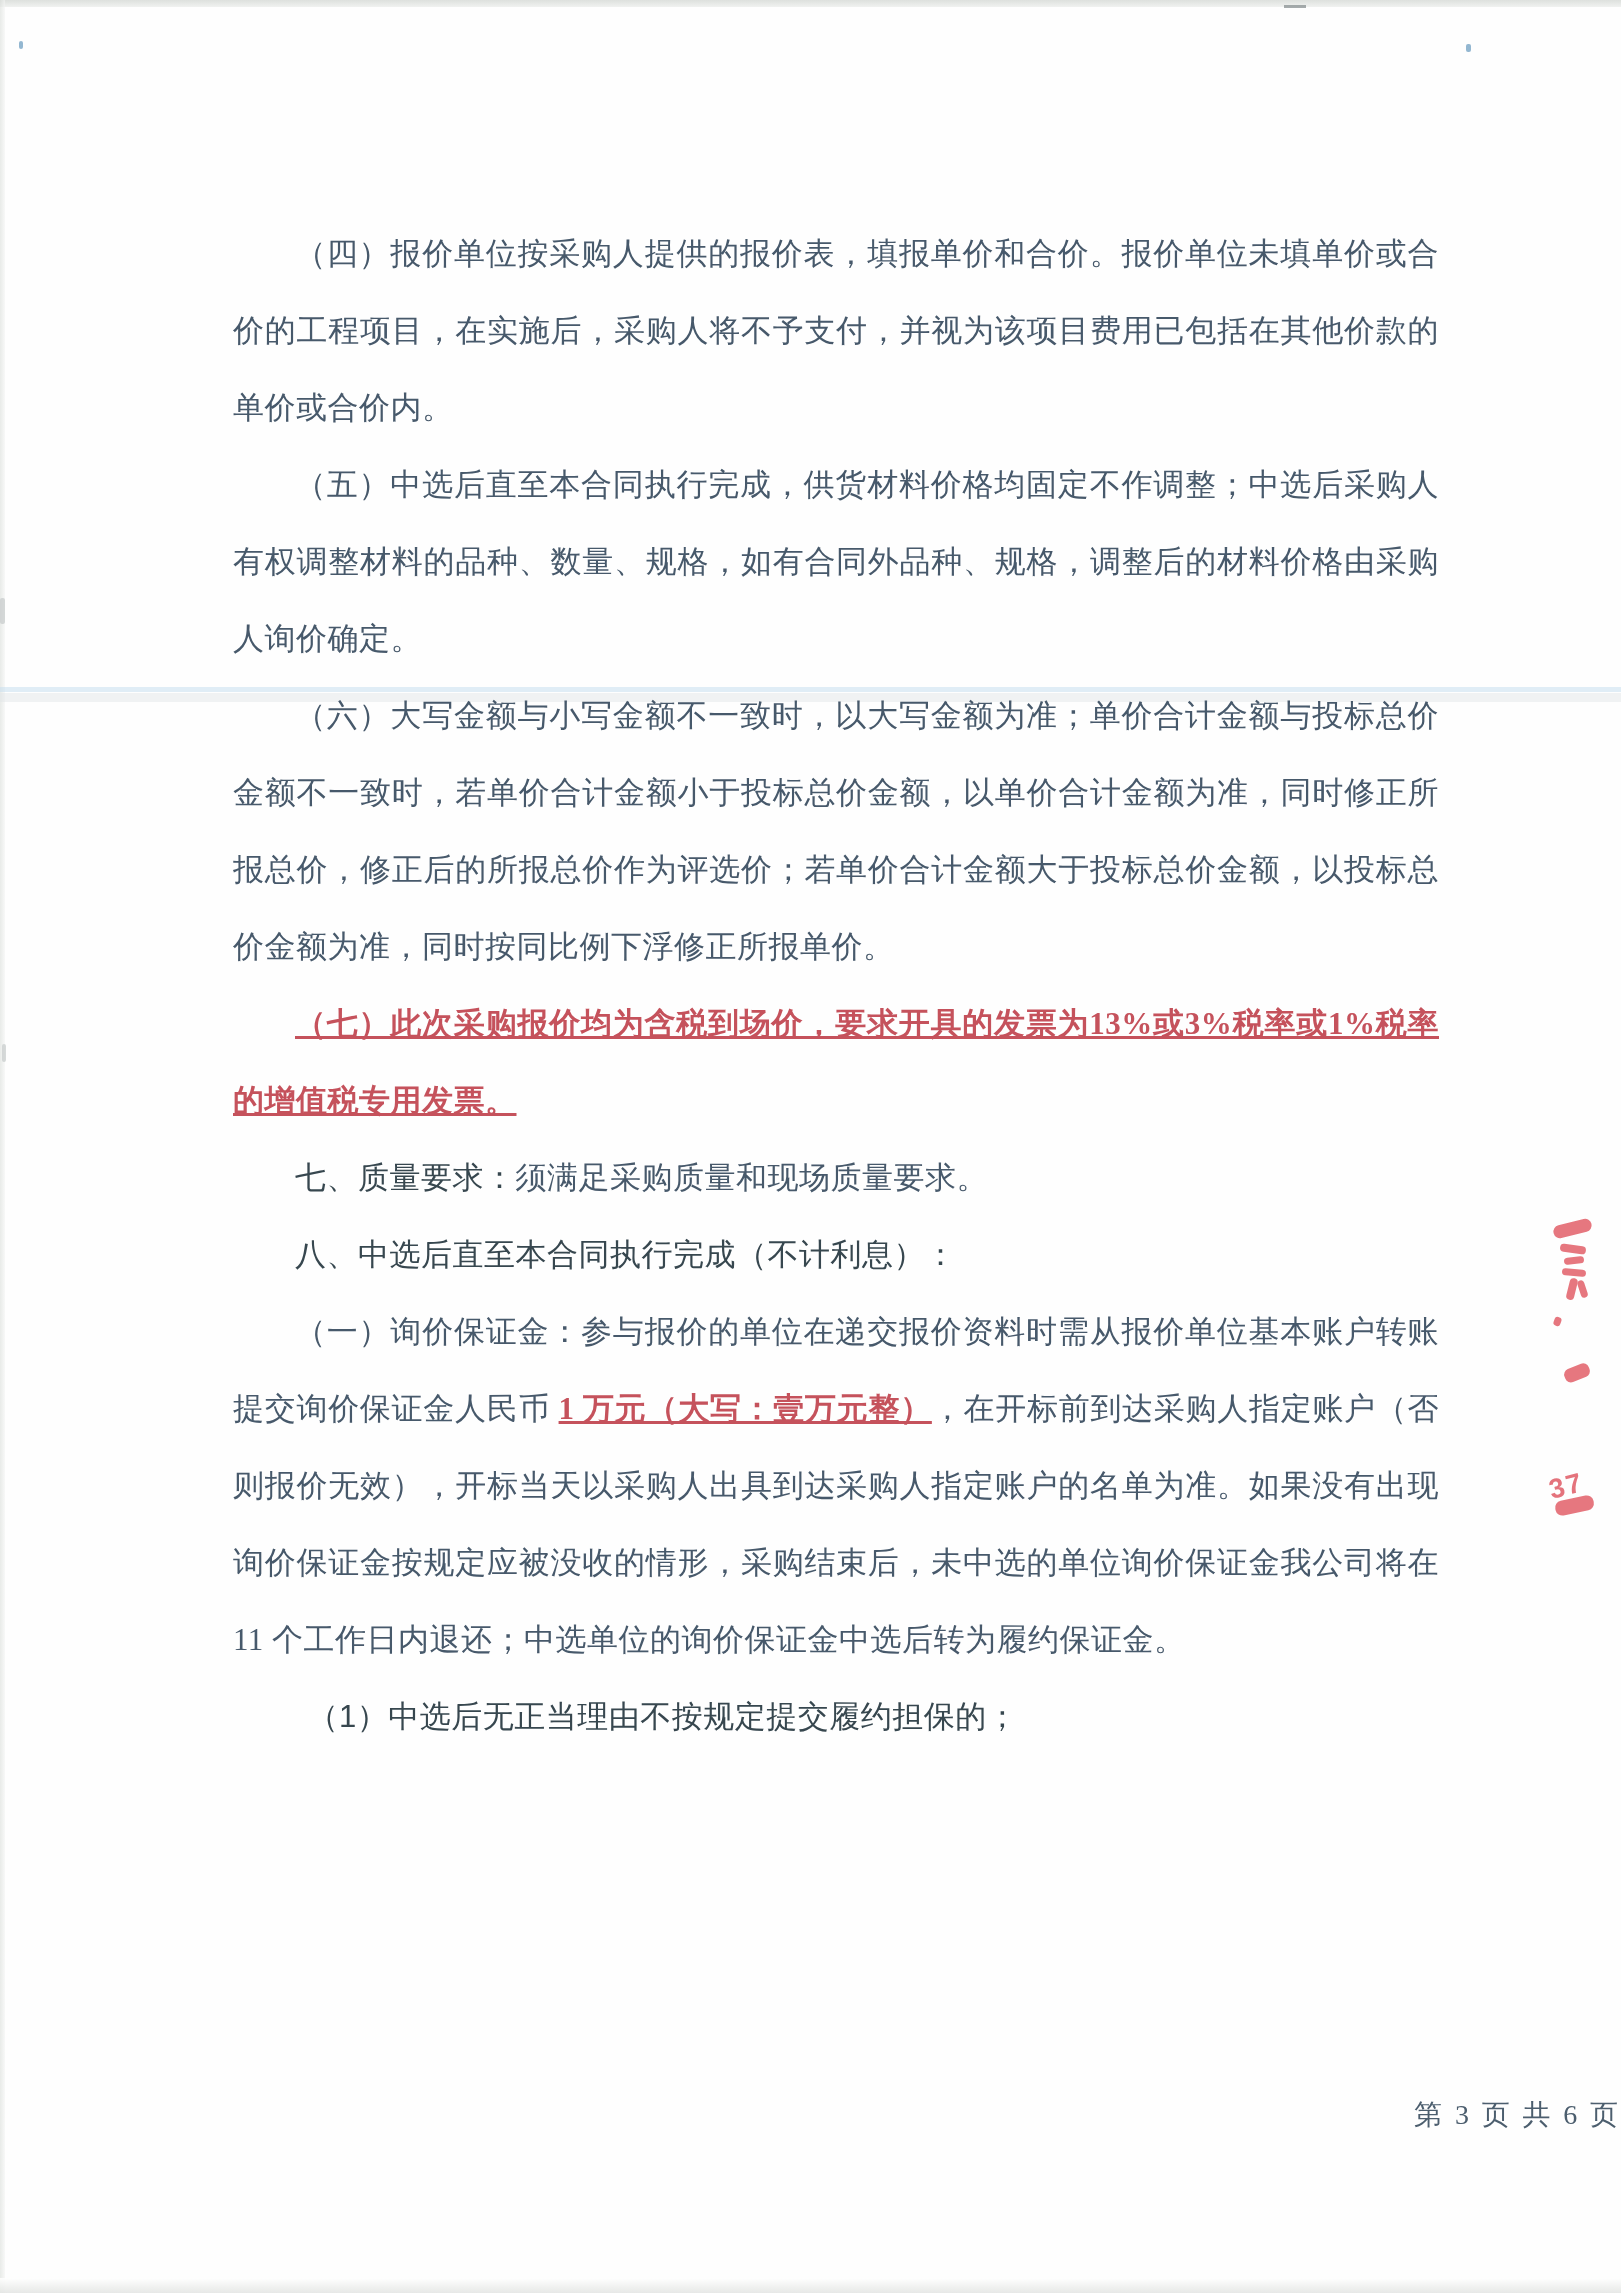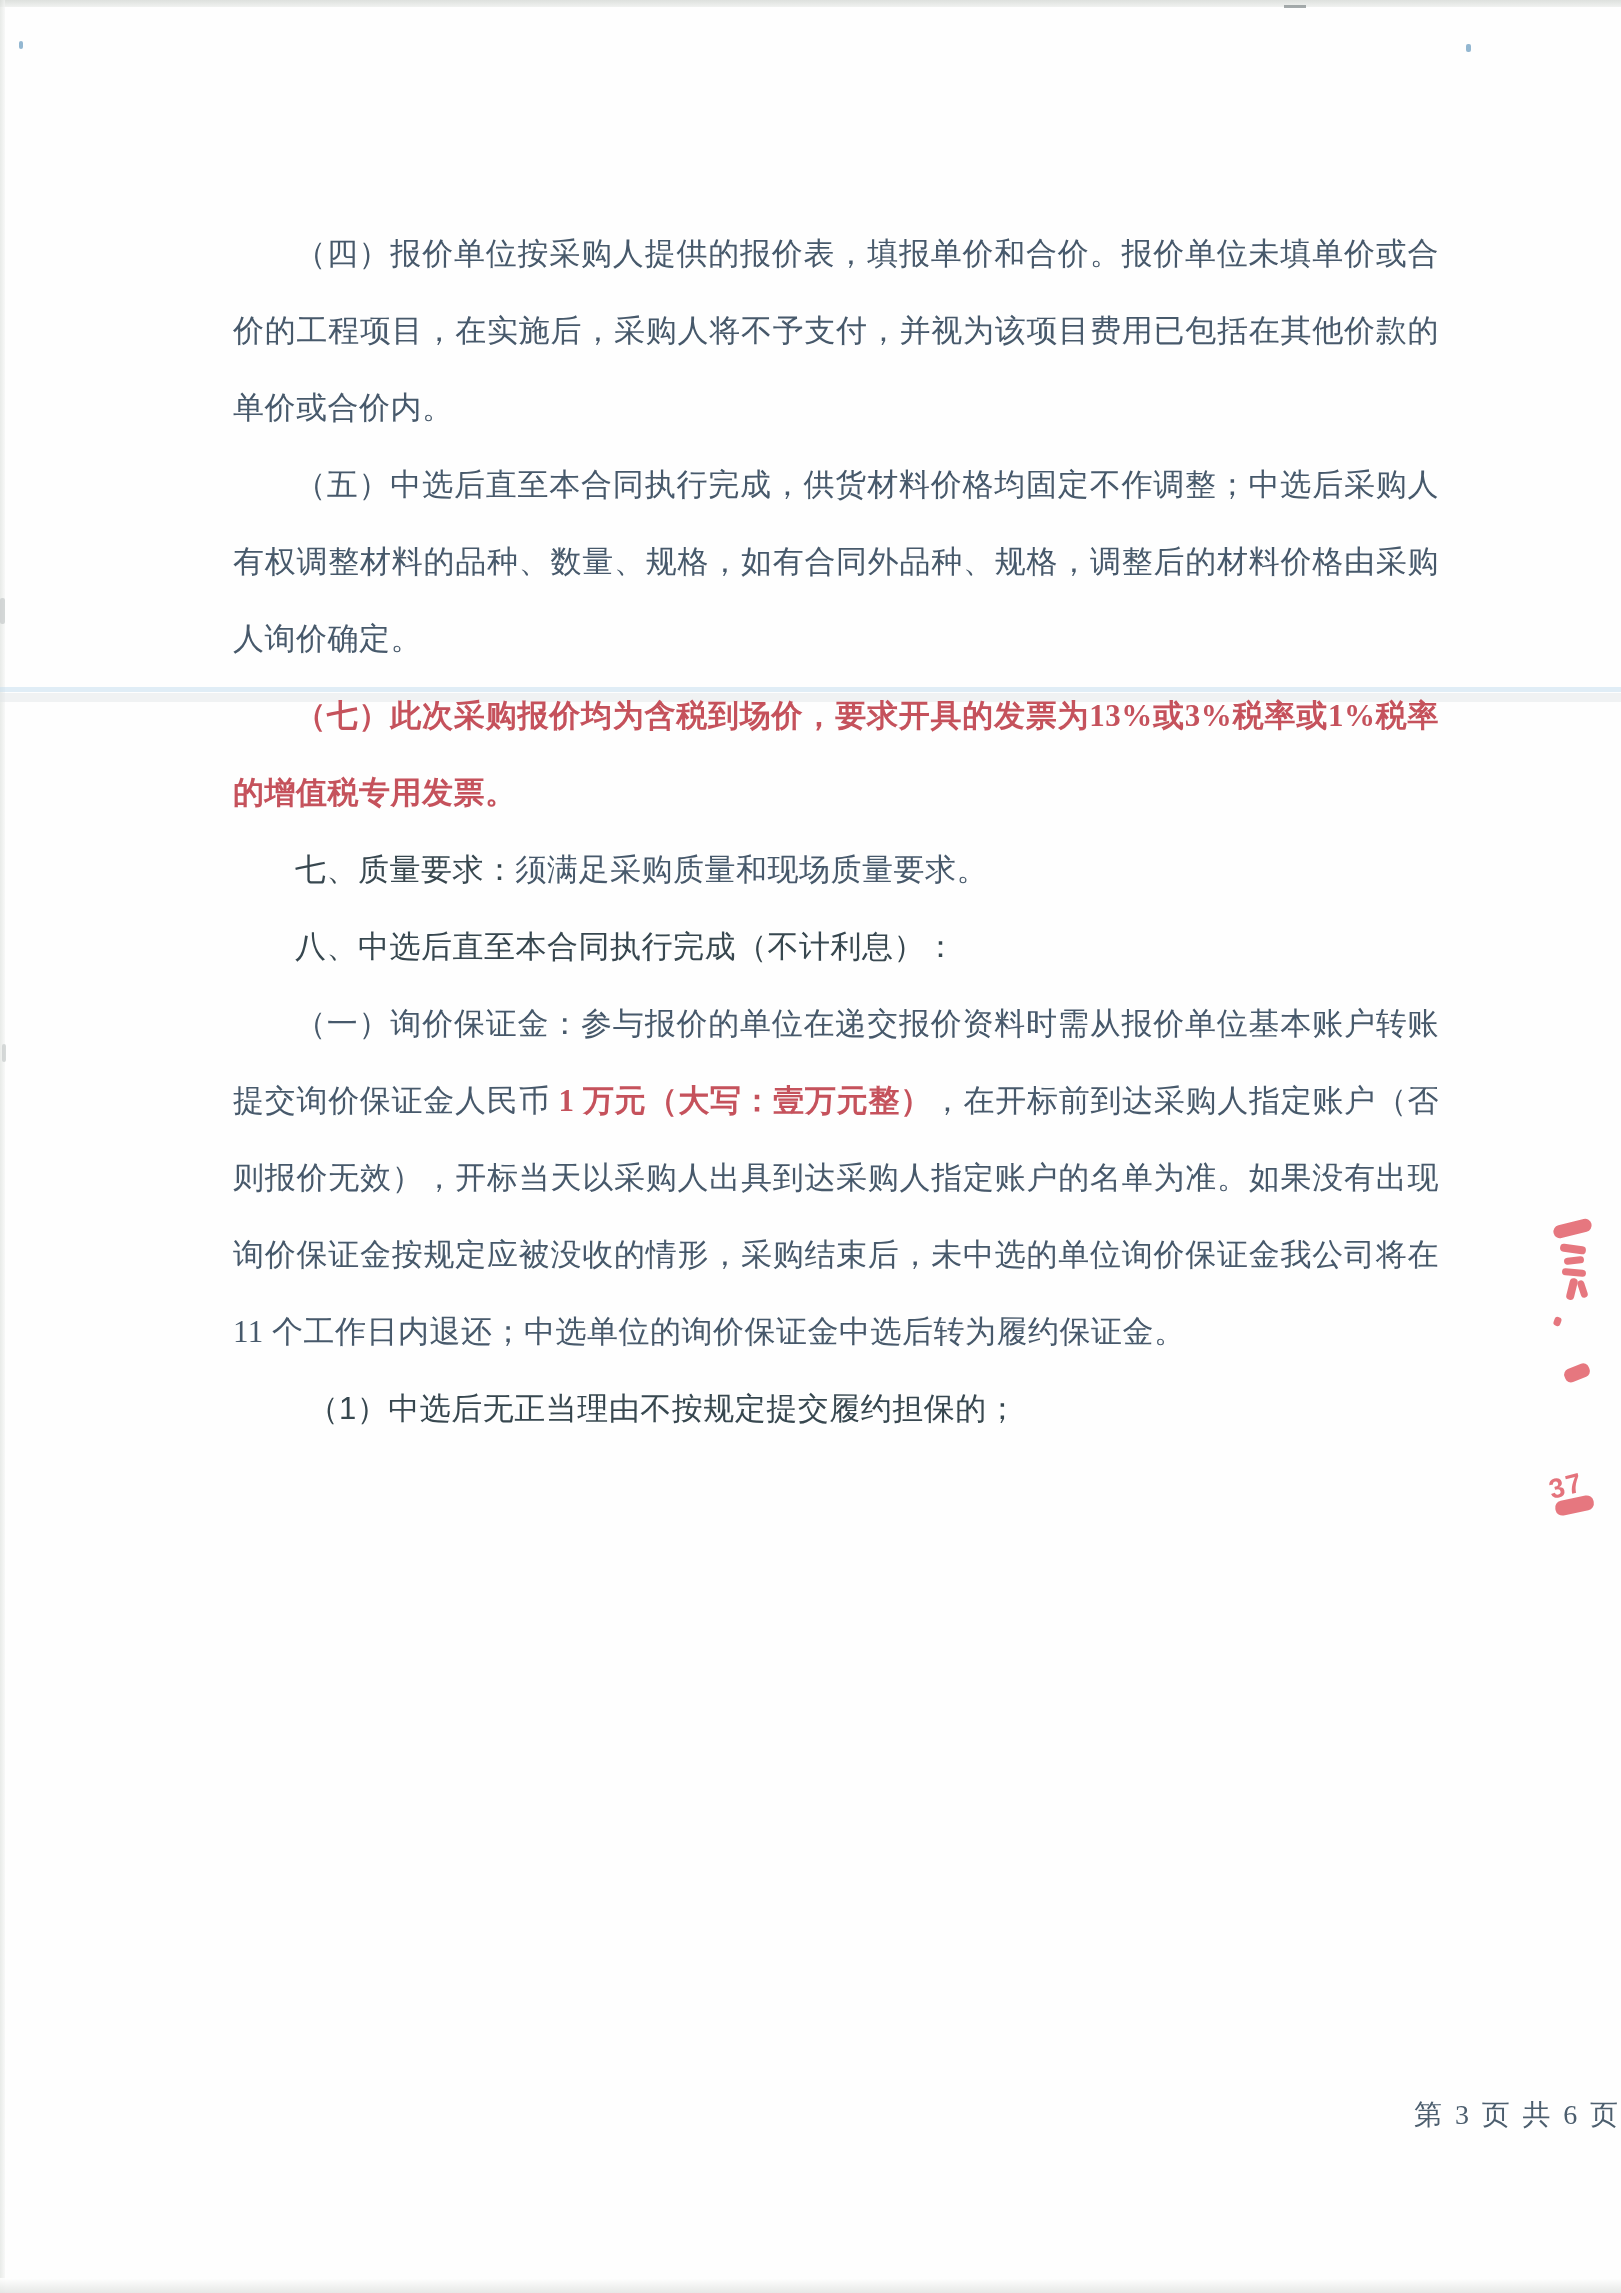--- a/index.html
+++ b/index.html
@@ -54,21 +54,21 @@
     color:#47596b; text-align:justify;
   }
   .doc-body p { margin:0; }
   p.indent-normal { text-indent:2em; }
   p.indent-wide   { text-indent:2.4em; }
   .run-normal { }
   .run-bold-sans {
     font-family:"Liberation Sans","DejaVu Sans",sans-serif;
     font-weight:400; color:#37474f;
   }
-  .run-red-bold { color:#c5525c; font-weight:700; }
+  .run-red-bold { color:#c5525c; font-weight:700;text-decoration:underline; }
 
   
   .page-footer {
     position:absolute; left:0; top:2096px; width:100%;
     text-align:right; font-size:28px; letter-spacing:2.9px;
     color:#4c5e6e;
   }
 
   
   .stamp { position:absolute; color:#e4737c; }
@@ -102,20 +102,21 @@
   <div class="scan-mid-line"></div>
   <div class="scan-mid-smear"></div>
   <div class="speck-blue" style="left:18.6px; top:41px;"></div>
   <div class="speck-blue" style="left:1466px; top:44px;"></div>
   <div class="speck-gray" style="left:0; top:598px; width:4.9px; height:25.5px;"></div>
   <div class="speck-gray" style="left:2px; top:1044px; width:3.9px; height:17.6px;"></div>
 
   <div class="doc-body">
       <p class="indent-normal"><span class="run-normal">（四）报价单位按采购人提供的报价表，填报单价和合价。报价单位未填单价或合价的工程项目，在实施后，采购人将不予支付，并视为该项目费用已包括在其他价款的单价或合价内。</span></p>
       <p class="indent-normal"><span class="run-normal">（五）中选后直至本合同执行完成，供货材料价格均固定不作调整；中选后采购人有权调整材料的品种、数量、规格，如有合同外品种、规格，调整后的材料价格由采购人询价确定。</span></p>
+      <p class="indent-normal"><span class="run-normal">（六）大写金额与小写金额不一致时，以大写金额为准；单价合计金额与投标总价金额不一致时，若单价合计金额小于投标总价金额，以单价合计金额为准，同时修正所报总价，修正后的所报总价作为评选价；若单价合计金额大于投标总价金额，以投标总价金额为准，同时按同比例下浮修正所报单价。</span></p>
       <p class="indent-normal"><span class="run-red-bold">（七）此次采购报价均为含税到场价，要求开具的发票为13%或3%税率或1%税率的增值税专用发票。</span></p>
       <p class="indent-normal"><span class="run-bold-sans">七、质量要求：</span><span class="run-normal">须满足采购质量和现场质量要求。</span></p>
       <p class="indent-normal"><span class="run-bold-sans">八、中选后直至本合同执行完成（不计利息）：</span></p>
       <p class="indent-normal"><span class="run-normal">（一）询价保证金：参与报价的单位在递交报价资料时需从报价单位基本账户转账提交询价保证金人民币 </span><span class="run-red-bold">1 万元（大写：壹万元整）</span><span class="run-normal">，在开标前到达采购人指定账户（否则报价无效），开标当天以采购人出具到达采购人指定账户的名单为准。如果没有出现询价保证金按规定应被没收的情形，采购结束后，未中选的单位询价保证金我公司将在 11 个工作日内退还；中选单位的询价保证金中选后转为履约保证金。</span></p>
       <p class="indent-wide"><span class="run-bold-sans">（1）中选后无正当理由不按规定提交履约担保的；</span></p>
     </div>
 
   <div class="stamp stamp-bar stamp-frag-stroke1"></div>
   <div class="stamp stamp-frag-char">
     <span class="stamp-bar s1"></span>

